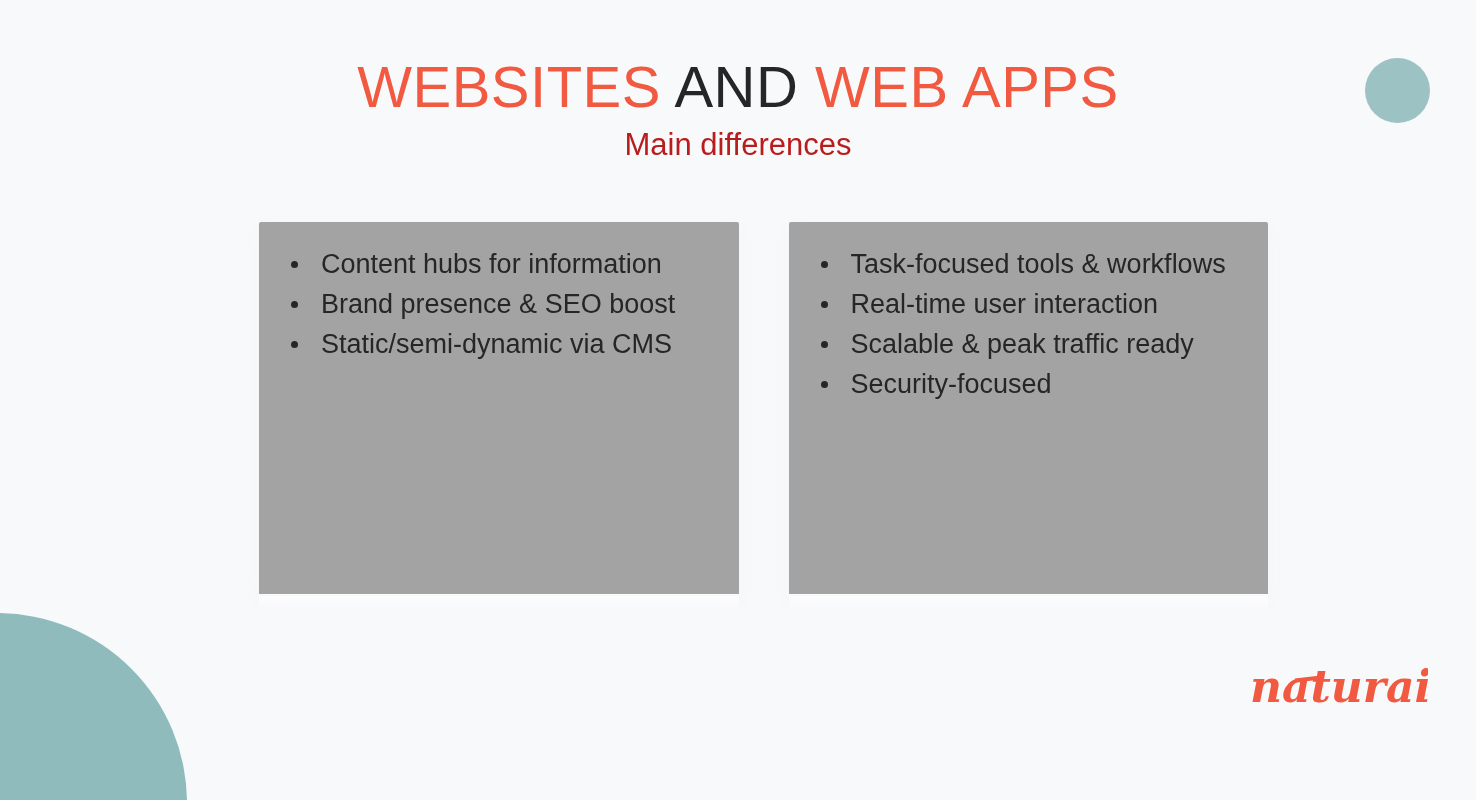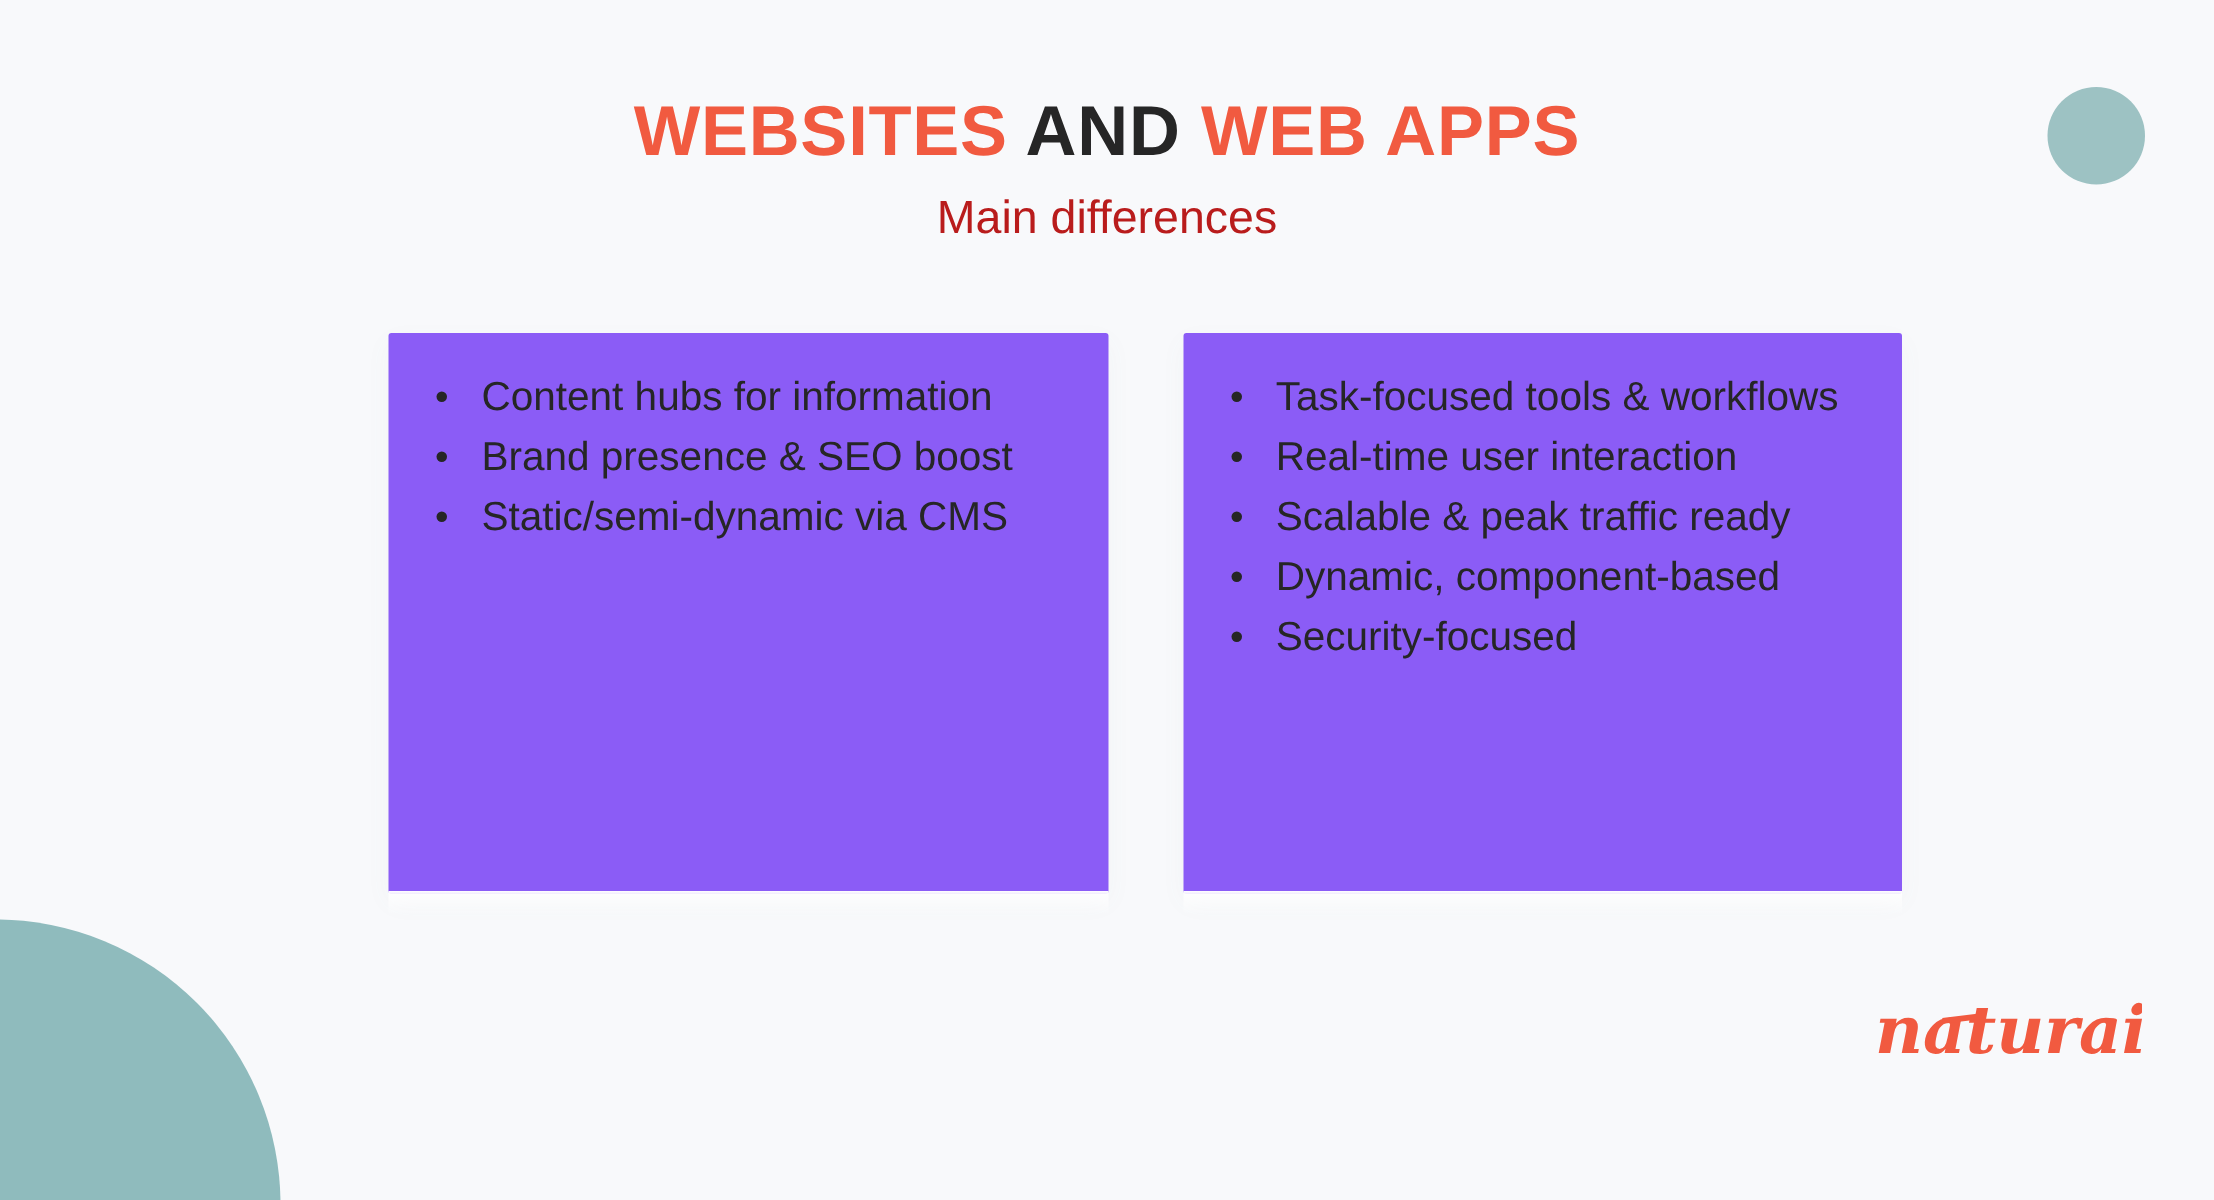--- a/index.html
+++ b/index.html
@@ -43,24 +43,24 @@
 
   
   .header {
     position: absolute;
     left: 0;
     top: 52px;
     width: 1476px;
     text-align: center;
   }
   .title {
-    font-size: 47px;
+    font-size: 58px;
     line-height: 70px;
     letter-spacing: 0.5px;
-    font-weight: 700;
+    font-weight: 400;
     margin: 0;
     white-space: nowrap;
   }
   .title .hl {
     color: #f15a40;
   }
   .title .dk {
     color: #262626;
   }
   .subtitle {
@@ -77,21 +77,21 @@
     left: 259px;
     top: 222px;
     width: 1009px;
     display: flex;
     gap: 50px;
   }
   .card {
     position: relative;
     width: 480px;
     min-height: 374px;
-    background: #8b5cf6;
+    background: #a3a3a3;
     padding: 22px 10px 30px 10px;
     box-sizing: border-box;
     border-radius: 2px;
     box-shadow: 0 6px 18px rgba(120,130,150,0.045);
   }
   .card::after {
     content: "";
     position: absolute;
     left: 0;
     right: 0;
@@ -157,21 +157,20 @@
         <li>Brand presence &amp; SEO boost</li>
         <li>Static/semi-dynamic via CMS</li>
       </ul>
     </div>
 
     <div class="card">
       <ul class="bullets">
         <li>Task-focused tools &amp; workflows</li>
         <li>Real-time user interaction</li>
         <li>Scalable &amp; peak traffic ready</li>
-        <li>Dynamic, component-based</li>
         <li>Security-focused</li>
       </ul>
     </div>
 
   </div>
 
   <div class="logo">
     <svg width="180" height="72" viewBox="0 0 180 72" xmlns="http://www.w3.org/2000/svg">
       <text x="2" y="52" font-family="'DejaVu Serif', serif" font-size="44" font-weight="700" font-style="italic" fill="#f15a40">naturaily</text>
       <rect x="47" y="27" width="26" height="4" fill="#f15a40" transform="rotate(-7 60 29)"></rect>

